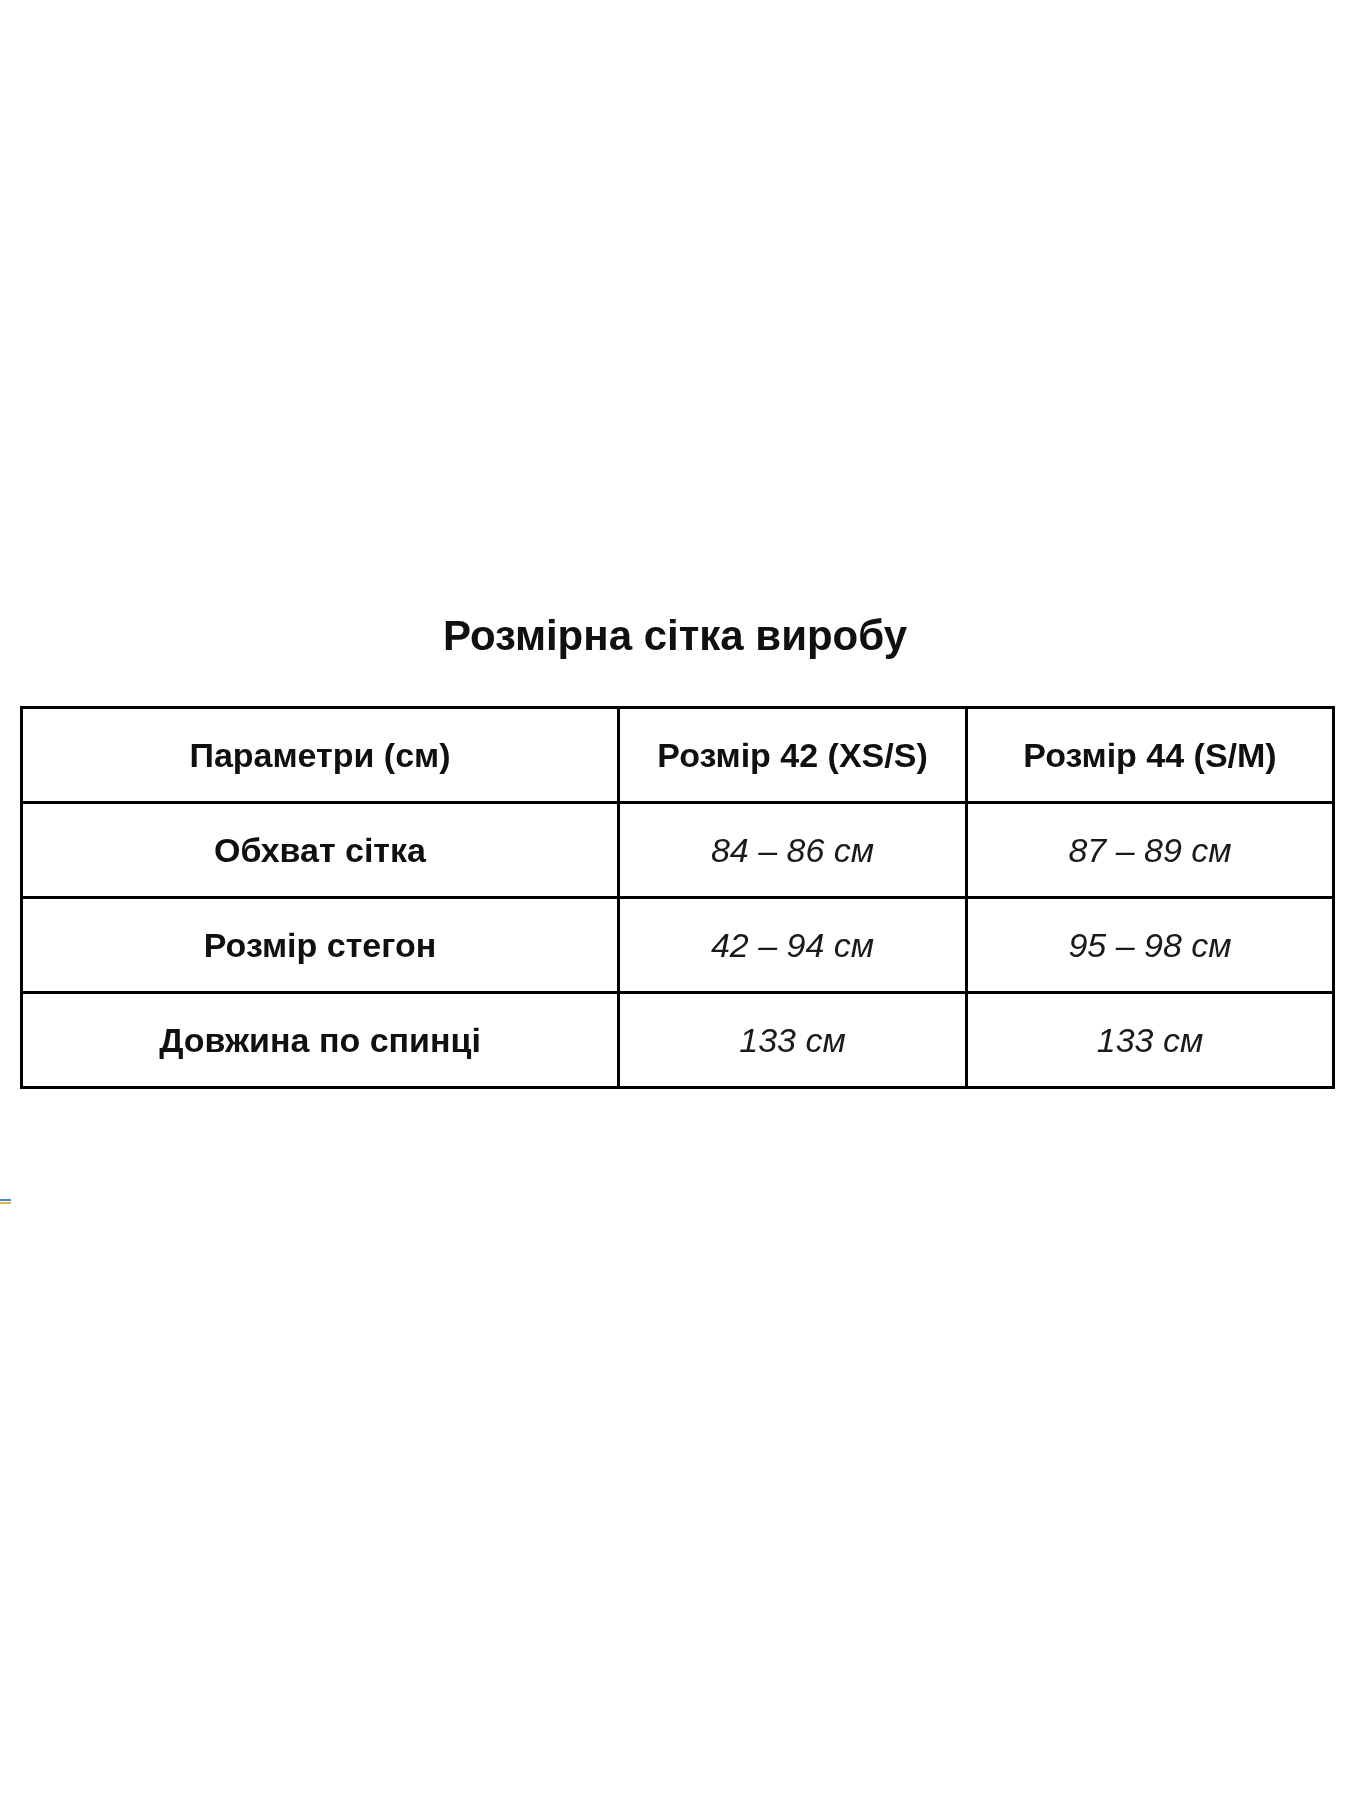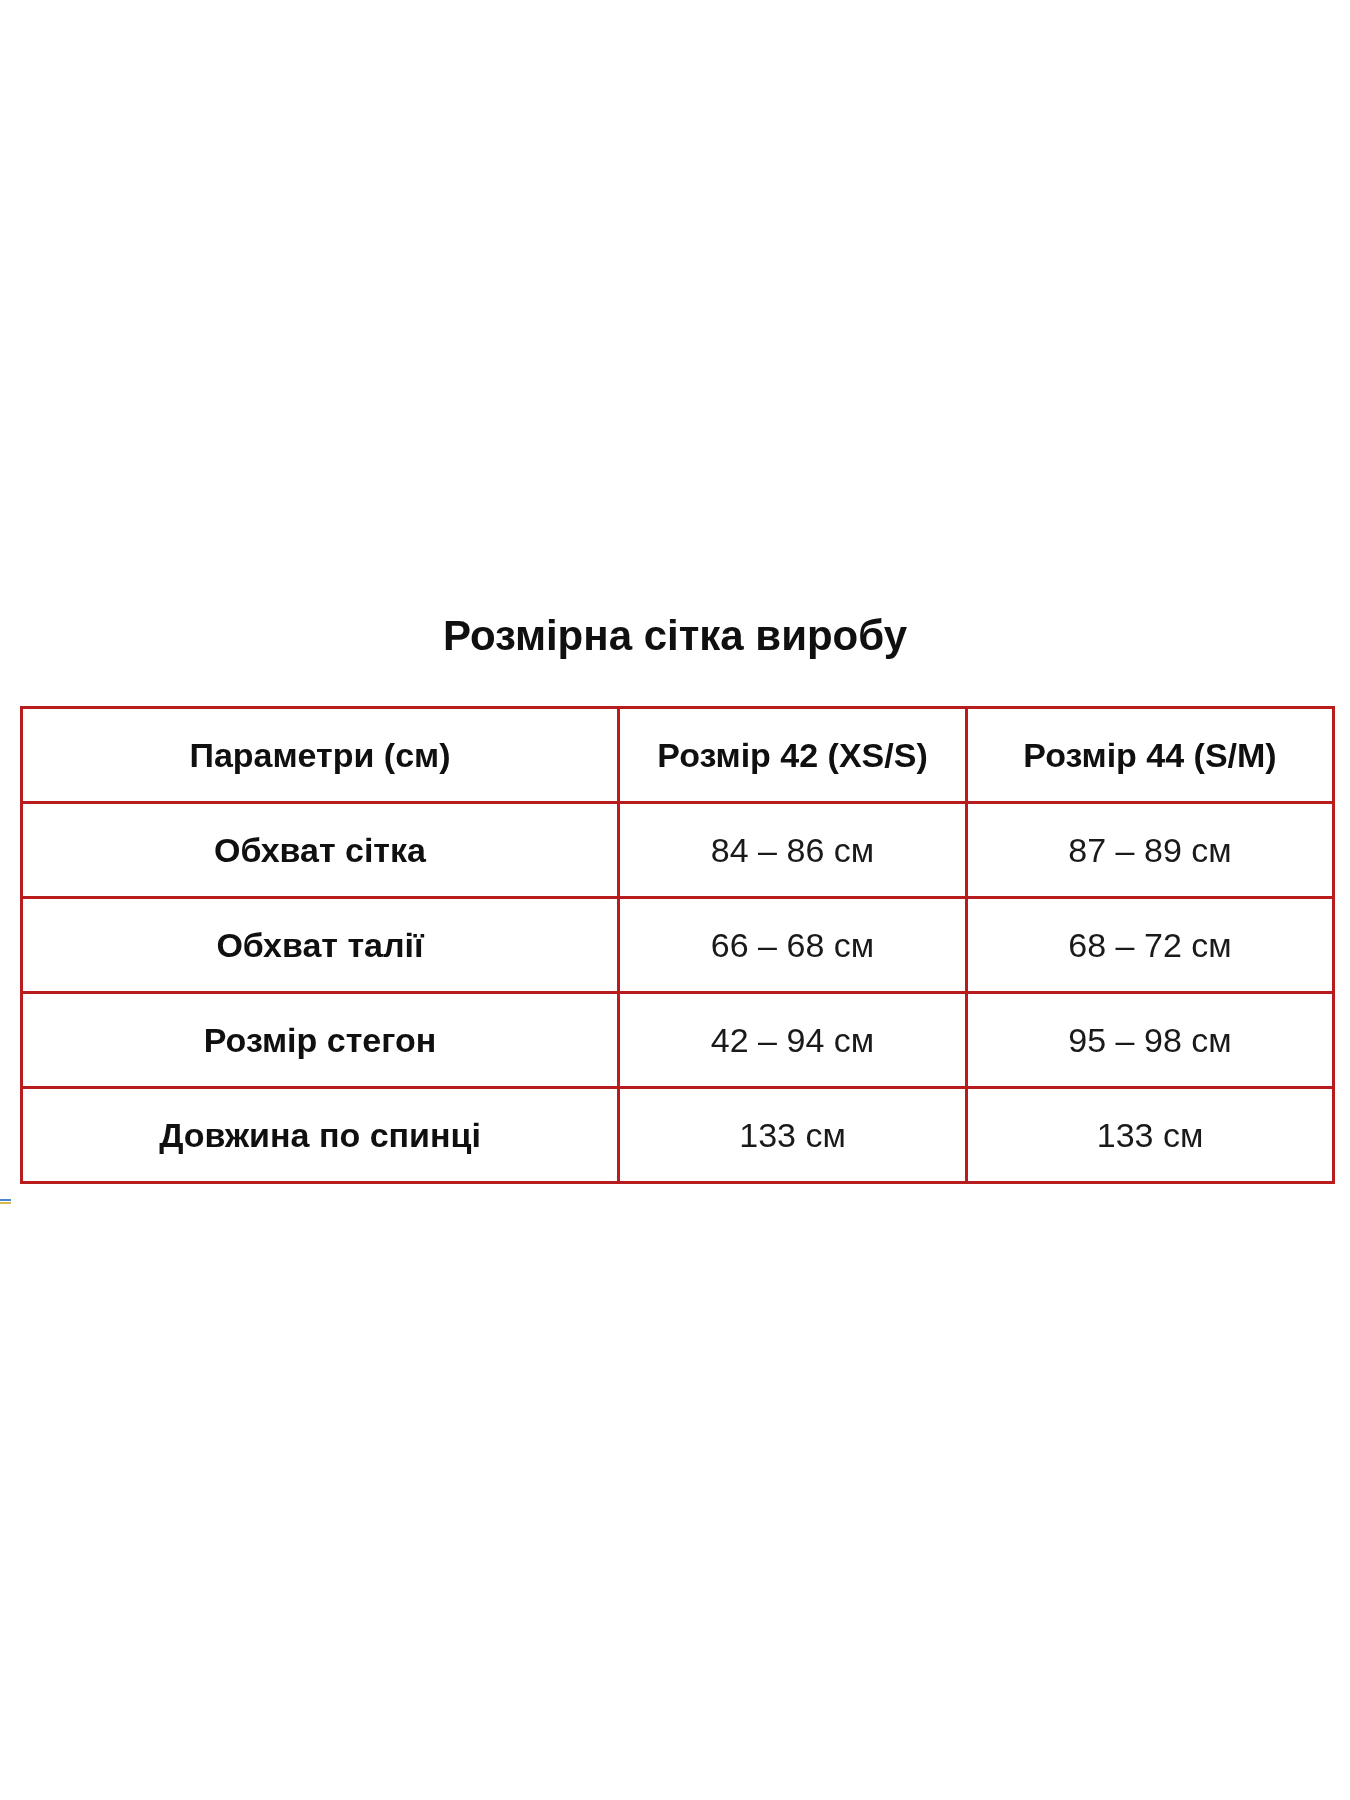--- a/index.html
+++ b/index.html
@@ -24,31 +24,31 @@
   }
 
   table.size-table {
     position: absolute;
     top: 706px; left: 20px;
     width: 1312px;
     border-collapse: collapse;
     table-layout: fixed;
   }
   table.size-table td, table.size-table th {
-    border: 3px solid #b91c1c;
+    border: 3px solid #000000;
     height: 95px;
     text-align: center;
     vertical-align: middle;
     font-size: 34px;
     padding: 0 8px;
     background: #ffffff;
   }
   table.size-table th { font-weight: bold; color: #101010; }
   td.param-label { font-weight: bold; color: #101010; }
-  td.value-cell { font-weight: normal; color: #1a1a1a; }
+  td.value-cell { font-weight: normal; color: #1a1a1a; font-style: italic; }
 
   .edge-dash {
     position: absolute;
     left: 0; top: 1199px;
     width: 11px; height: 5px;
   }
   .edge-dash .dash-top { width: 100%; height: 2px; }
   .edge-dash .dash-bottom { width: 100%; height: 2px; margin-top: 1px; }
 </style>
 </head>
@@ -71,25 +71,20 @@
         <th>Розмір 44 (S/M)</th>
       </tr>
     </thead>
     <tbody>
       <tr>
         <td class="param-label">Обхват сітка</td>
         <td class="value-cell">84 – 86 см</td>
         <td class="value-cell">87 – 89 см</td>
       </tr>
       <tr>
-        <td class="param-label">Обхват талії</td>
-        <td class="value-cell">66 – 68 см</td>
-        <td class="value-cell">68 – 72 см</td>
-      </tr>
-      <tr>
         <td class="param-label">Розмір стегон</td>
         <td class="value-cell">42 – 94 см</td>
         <td class="value-cell">95 – 98 см</td>
       </tr>
       <tr>
         <td class="param-label">Довжина по спинці</td>
         <td class="value-cell">133 см</td>
         <td class="value-cell">133 см</td>
       </tr>
     </tbody>

